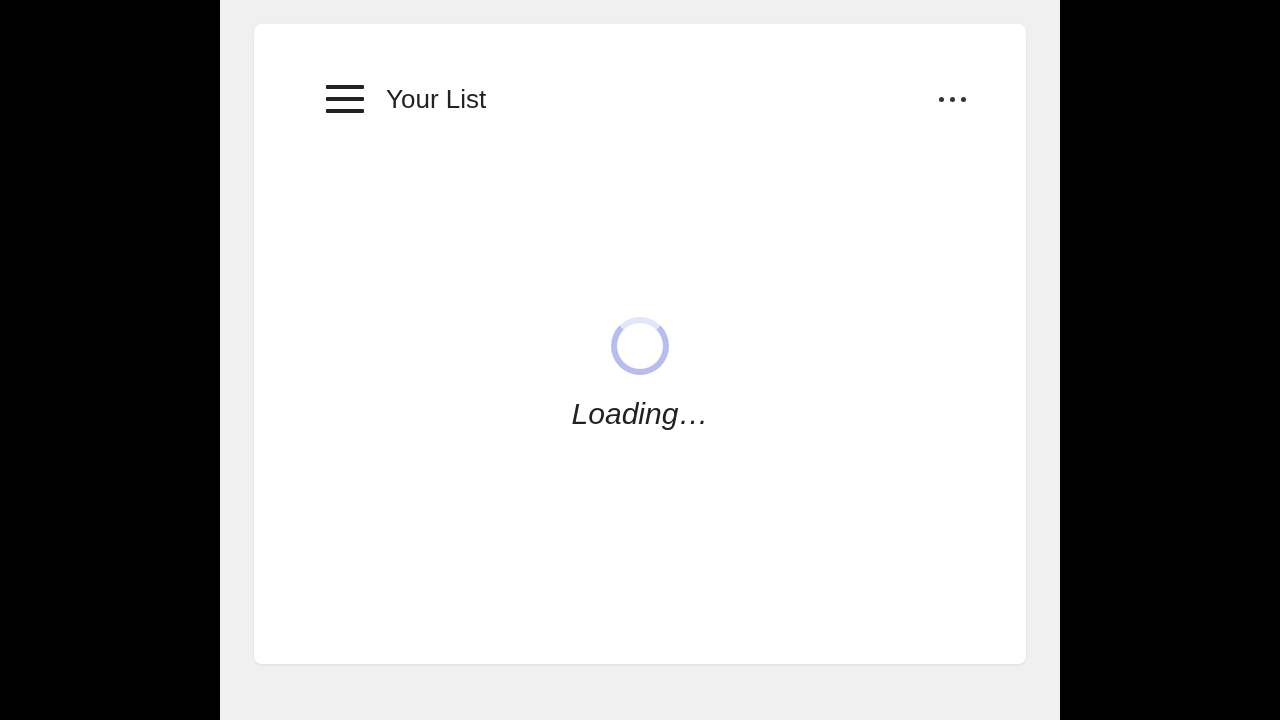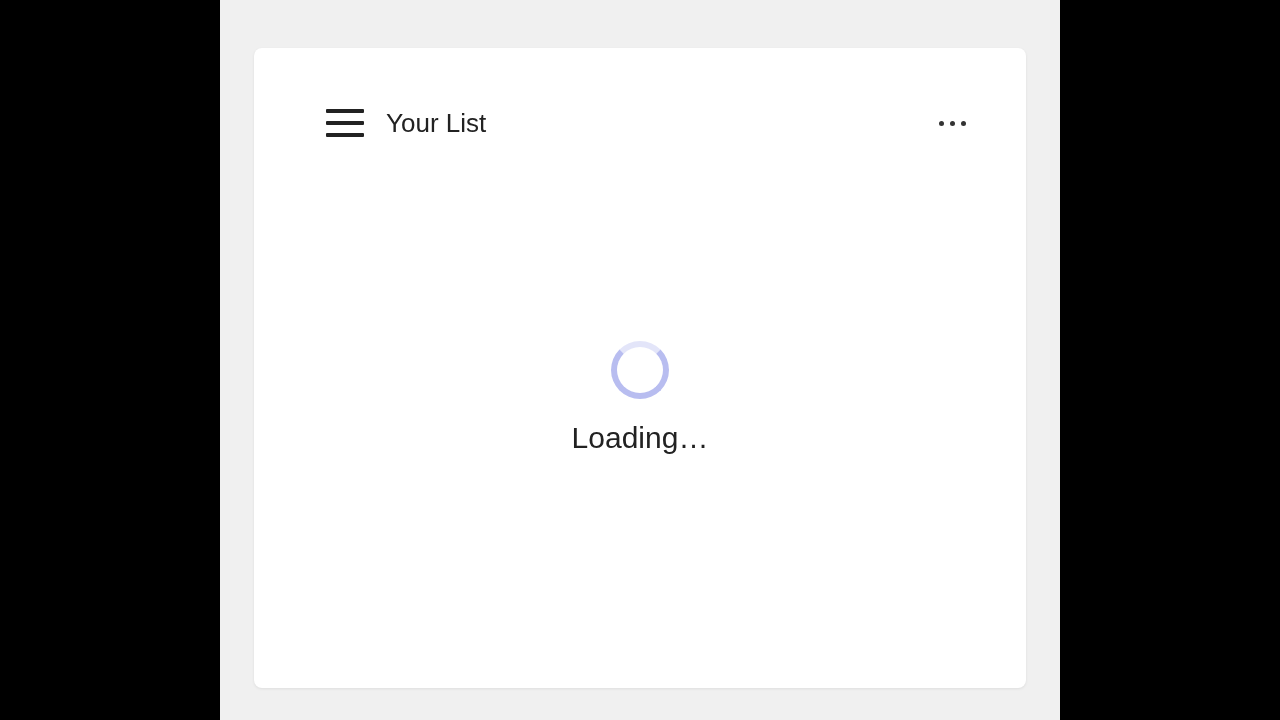--- a/index.html
+++ b/index.html
@@ -13,21 +13,21 @@
       background: #000;
       font-family: 'Segoe UI', -apple-system, BlinkMacSystemFont, sans-serif;
       display: flex;
       justify-content: center;
       overflow: hidden;
     }
     .app-background {
       width: 840px;
       height: 720px;
       background: #f0f0f0;
-      padding-top: 48px;
+      padding-top: 24px;
       display: flex;
       justify-content: center;
     }
     .card {
       width: 772px;
       height: 640px;
       background: #fff;
       border-radius: 8px;
       box-shadow: 0 1px 3px rgba(0,0,0,0.08);
       position: relative;
@@ -95,20 +95,21 @@
       animation: spin 1.2s linear infinite;
       border-top-color: rgba(184,189,240,0.4);
     }
     @keyframes spin {
       to { transform: rotate(360deg); }
     }
     .loading-text {
       font-size: 30px;
       font-weight: 400;
       color: #222;
+      font-style: italic;
     }
   </style>
 </head>
 <body>
 
 <div class="app-background">
   <div class="card">
     <div class="card-header">
       <div class="header-left">
         <div class="hamburger-icon">

